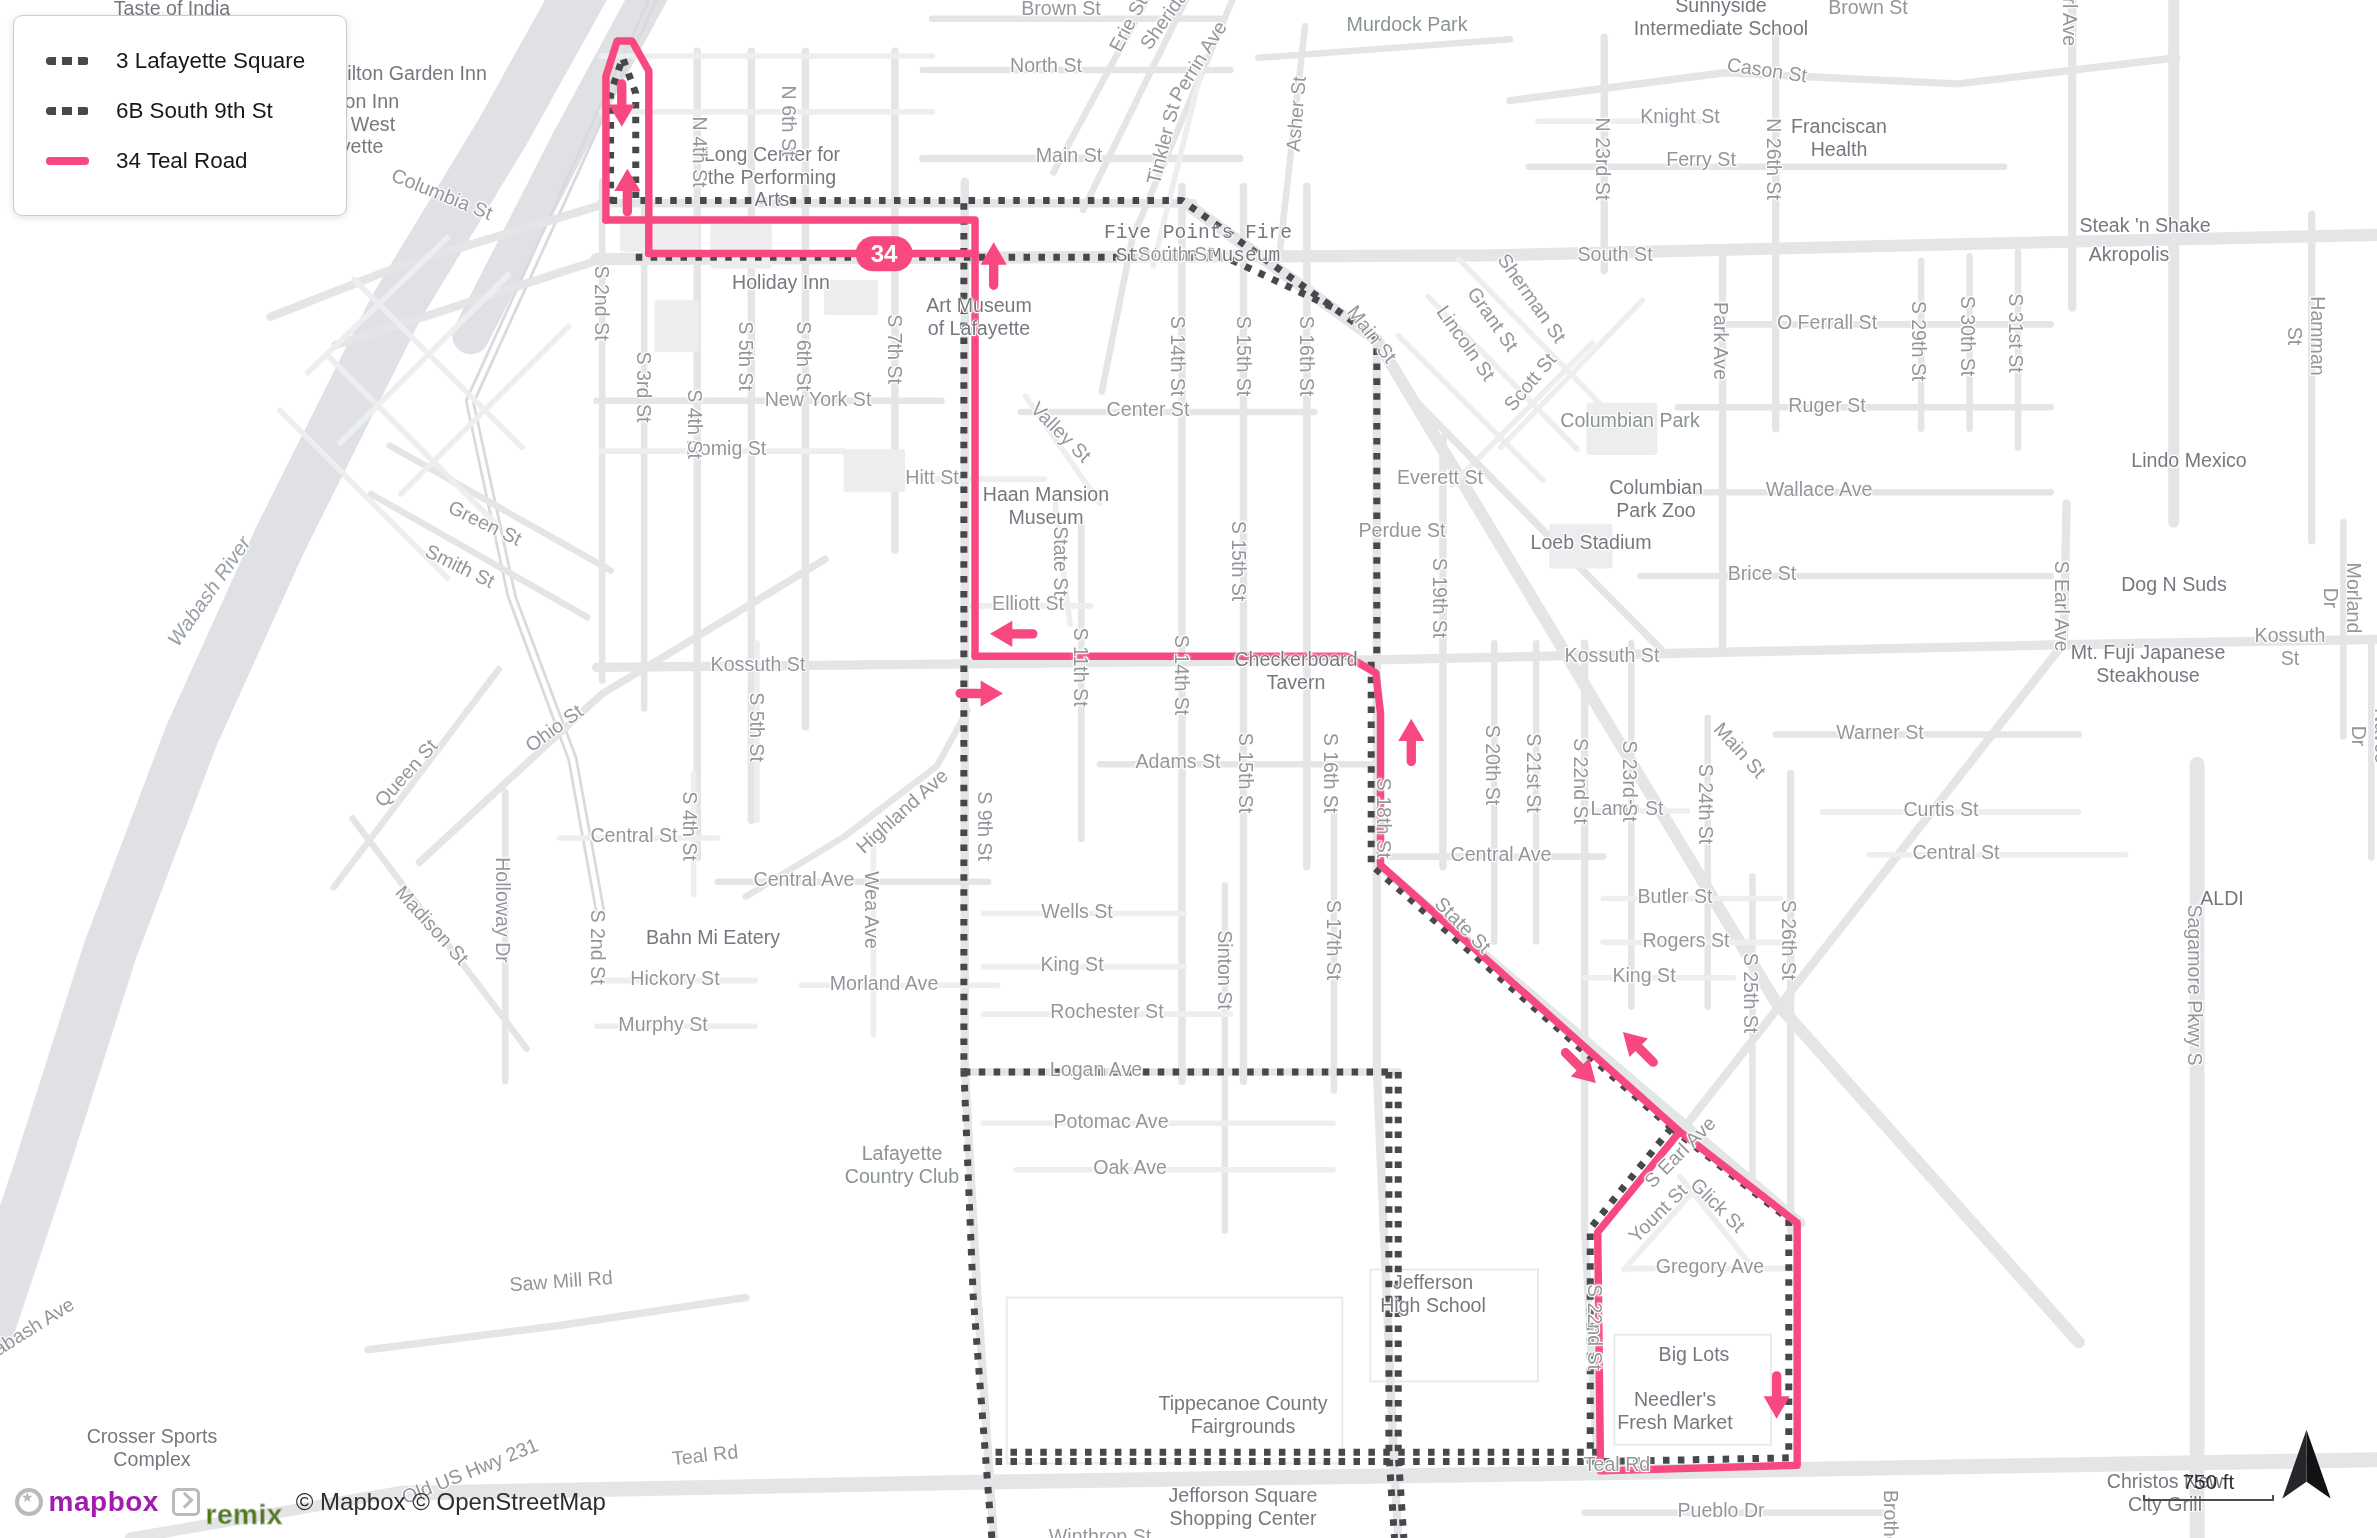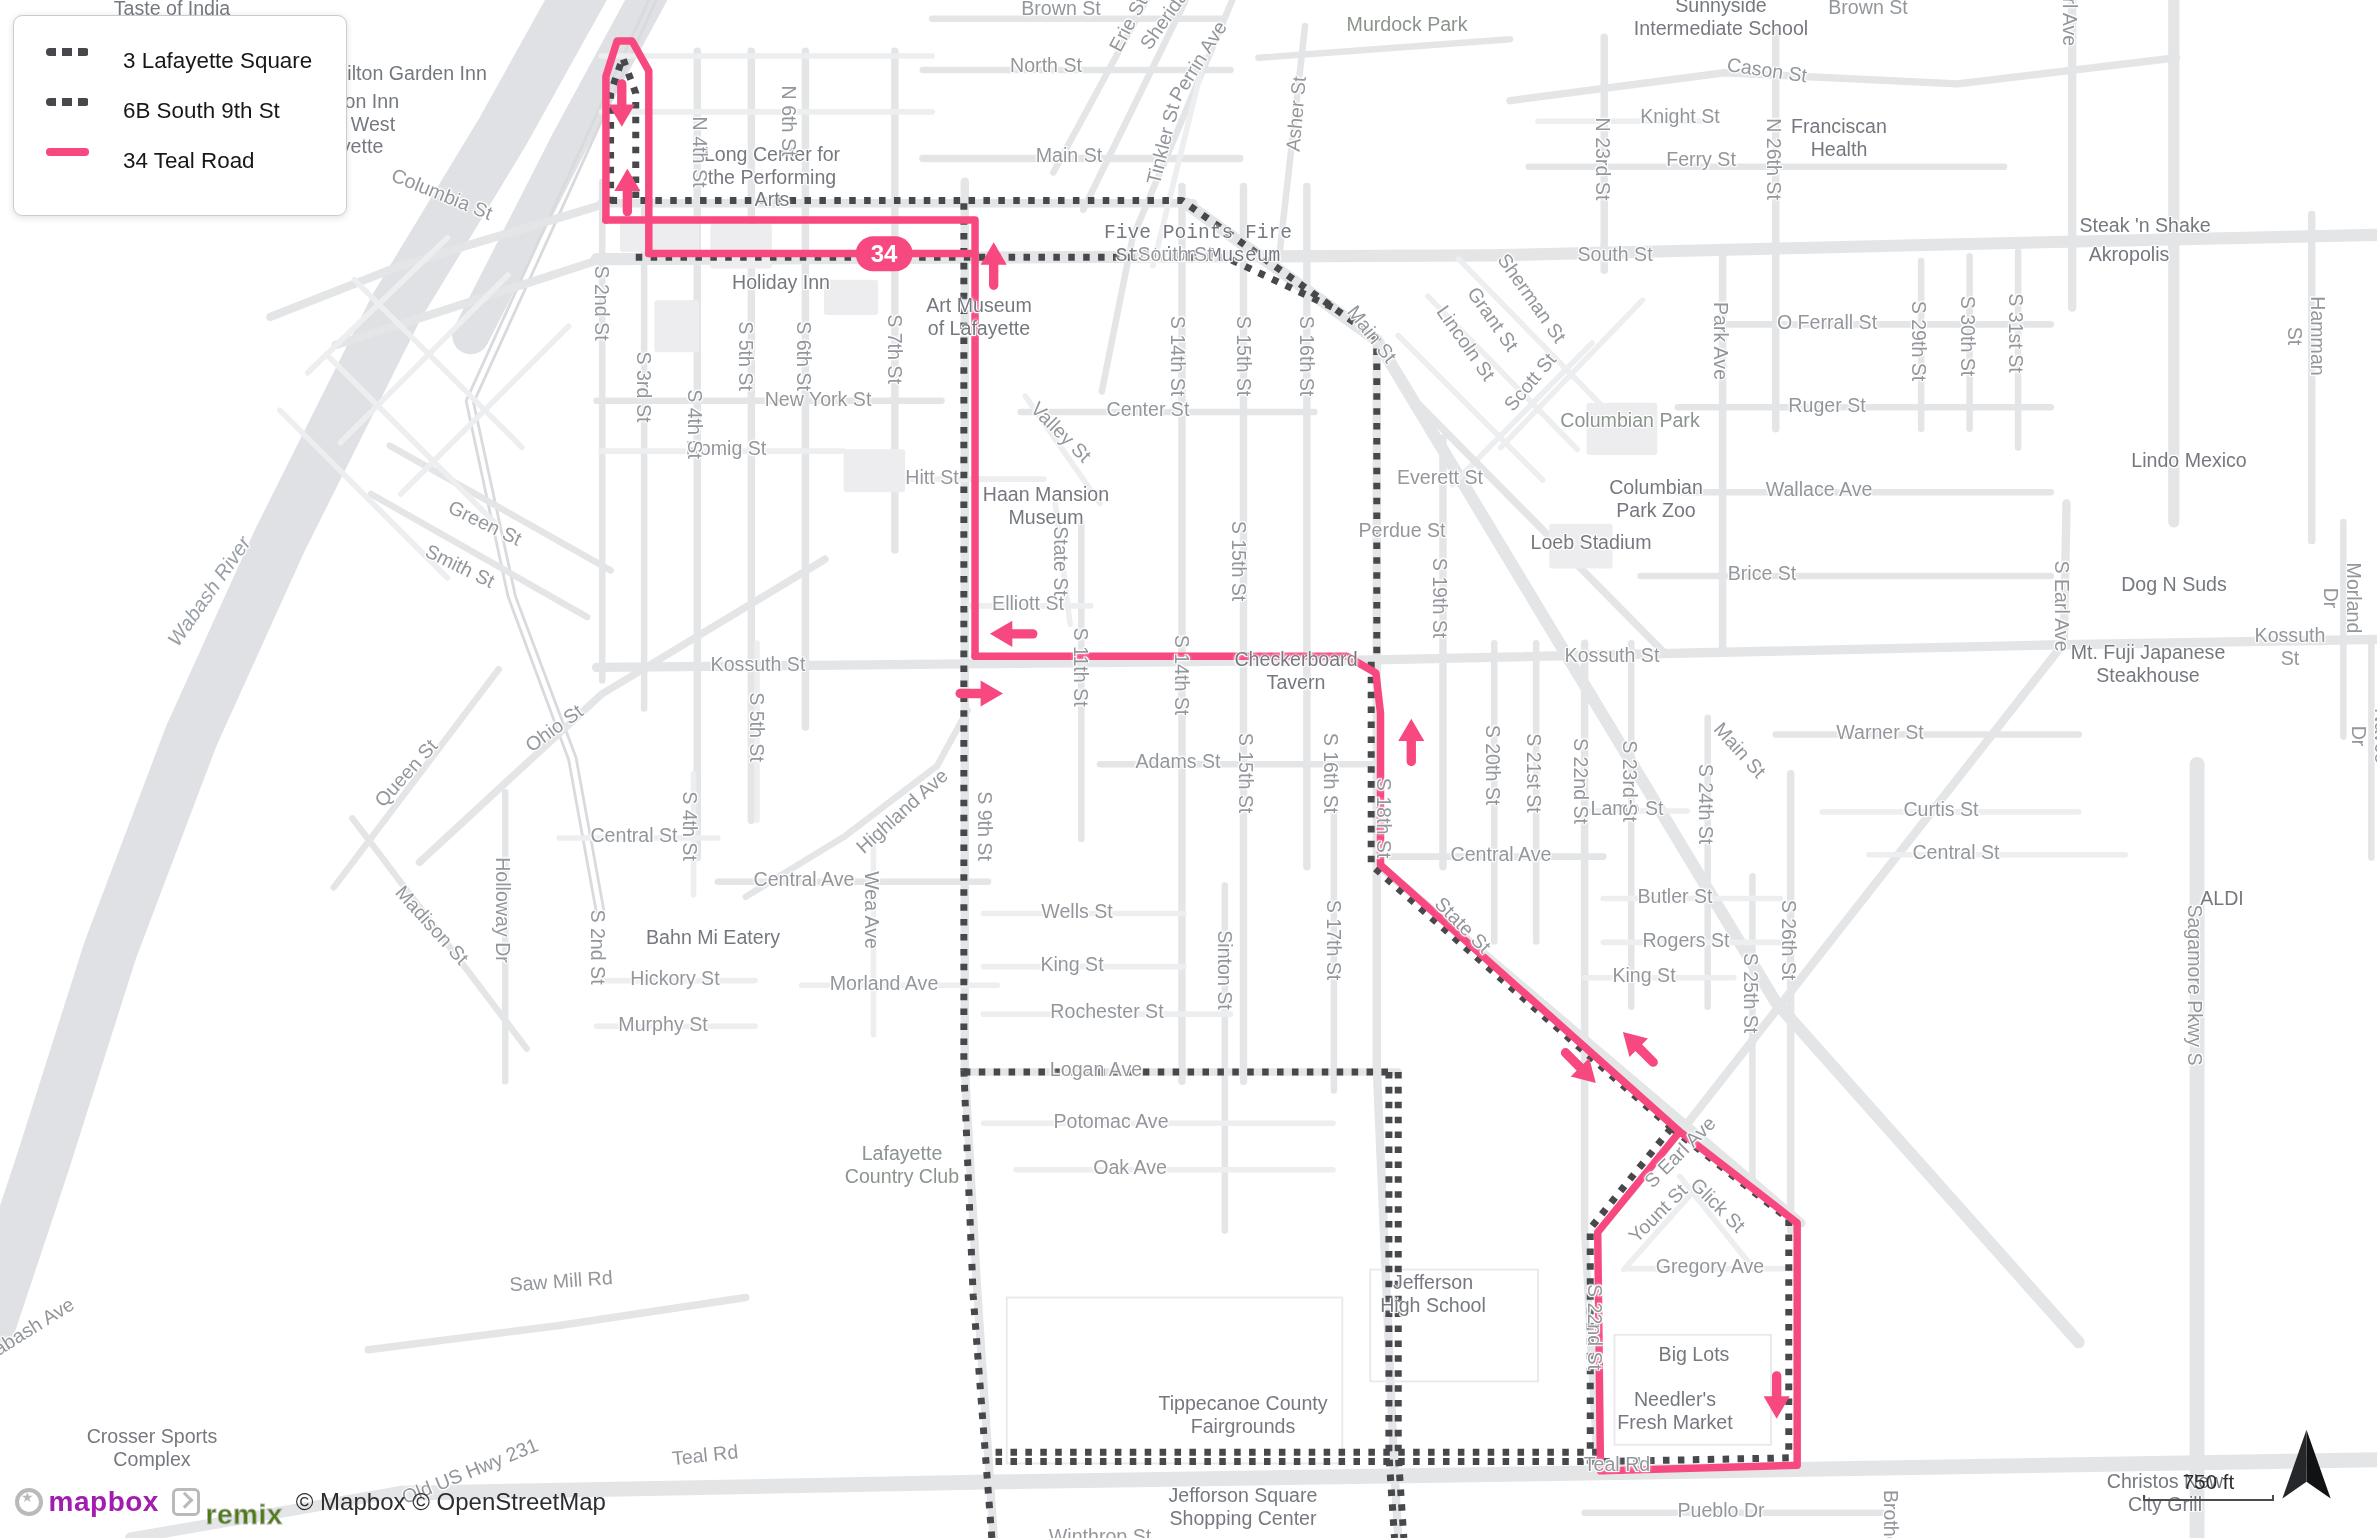--- a/index.html
+++ b/index.html
@@ -9,21 +9,21 @@
   .maplabel{position:absolute;white-space:pre-line;text-align:center;line-height:1.15;
     transform:translate(-50%,-50%);pointer-events:none;
     text-shadow:-0.9px -0.9px 0 #fff,0.9px -0.9px 0 #fff,-0.9px 0.9px 0 #fff,0.9px 0.9px 0 #fff,0 0 3.7px #fff,0 0 3.7px #fff;}
   .lbl-s{color:#93979c;font-size:19.6px;}
   .lbl-p{color:#75797f;font-size:19.6px;}
   .lbl-k{color:#8b948d;font-size:19.6px;}
   .lbl-w{color:#9aa0a8;font-size:20.5px;font-style:italic;}
   
   #legend{position:absolute;left:13px;top:15px;width:332px;height:199px;background:#fff;
     border:1.9px solid #c9ccce;border-radius:9.3px;box-shadow:0 1.9px 7.5px rgba(0,0,0,.12);z-index:50;}
-  .leg-row{display:flex;gap:34px;margin:24px 0 0 32px;}
+  .leg-row{display:flex;align-items:center;gap:27px;margin:24px 0 0 32px;}
   .leg-row:first-child{margin-top:32px;}
   .sw{width:43px;height:7.5px;border-radius:3.7px;flex:0 0 auto;}
   .sw-dash{background:repeating-linear-gradient(90deg,#46484c 0 10.3px,transparent 10.3px 16px);}
   .leg-txt{font-size:22.4px;color:#17181a;font-weight:500;}
   
   #attrib{position:absolute;left:15px;bottom:7.5px;display:flex;align-items:center;gap:13px;z-index:40;}
   #mb-logo{display:flex;align-items:center;gap:5.6px;}
   #mb-circle{width:28px;height:28px;border-radius:50%;border:4.7px solid #b9babc;box-sizing:border-box;
     position:relative;}
   #mb-circle:after{content:"★";position:absolute;left:1.9px;top:-2.8px;font-size:14px;color:#b9babc;}

